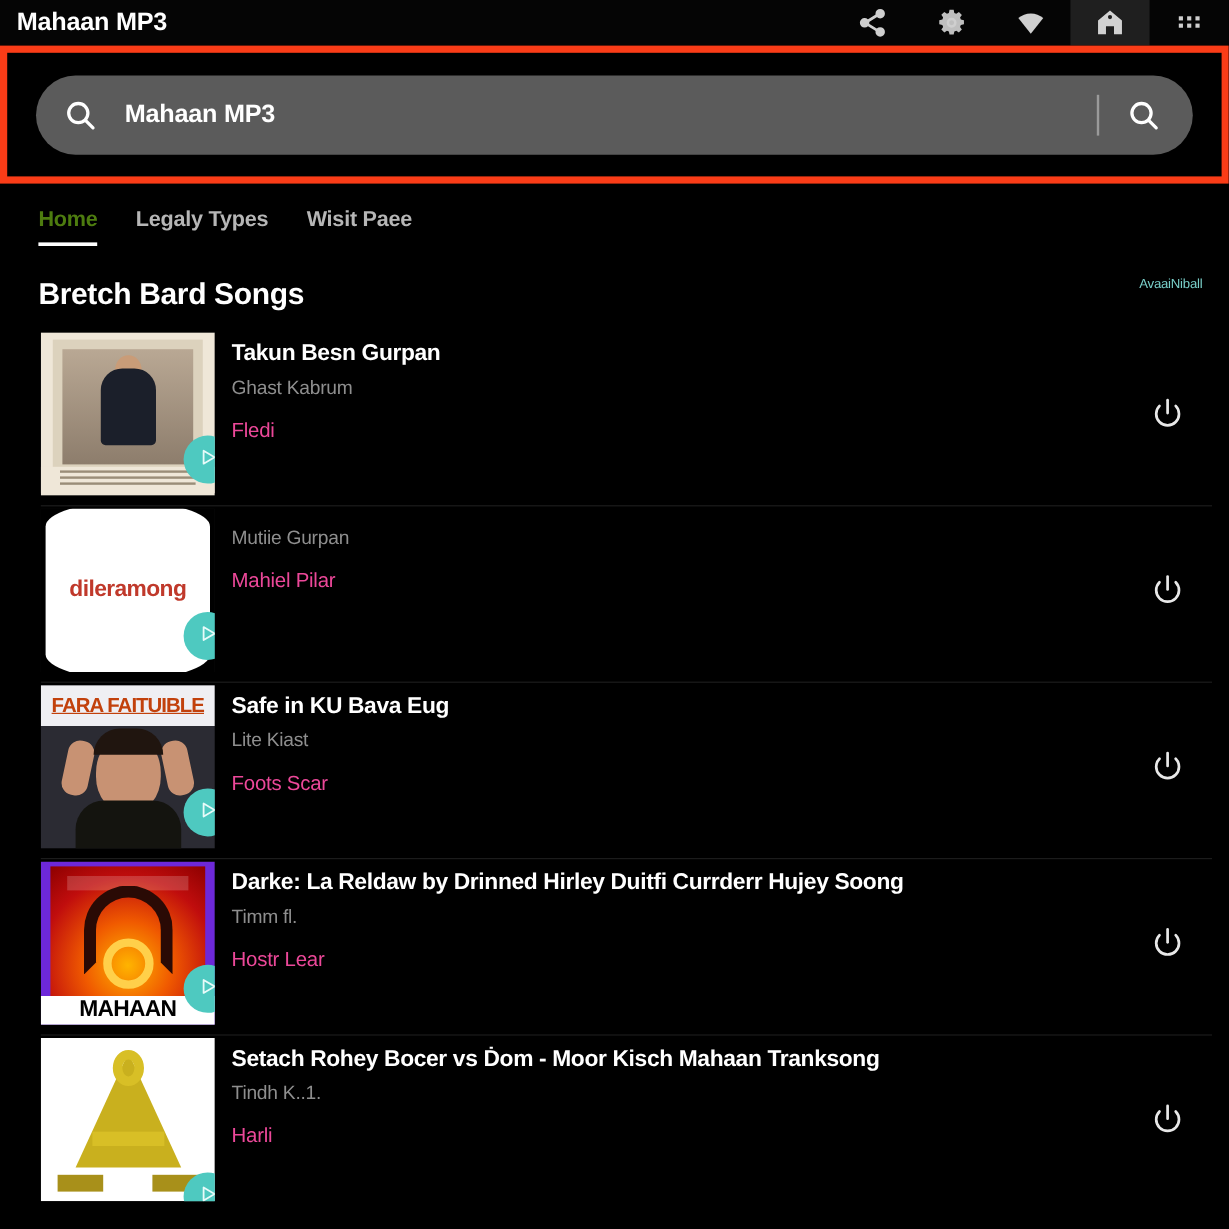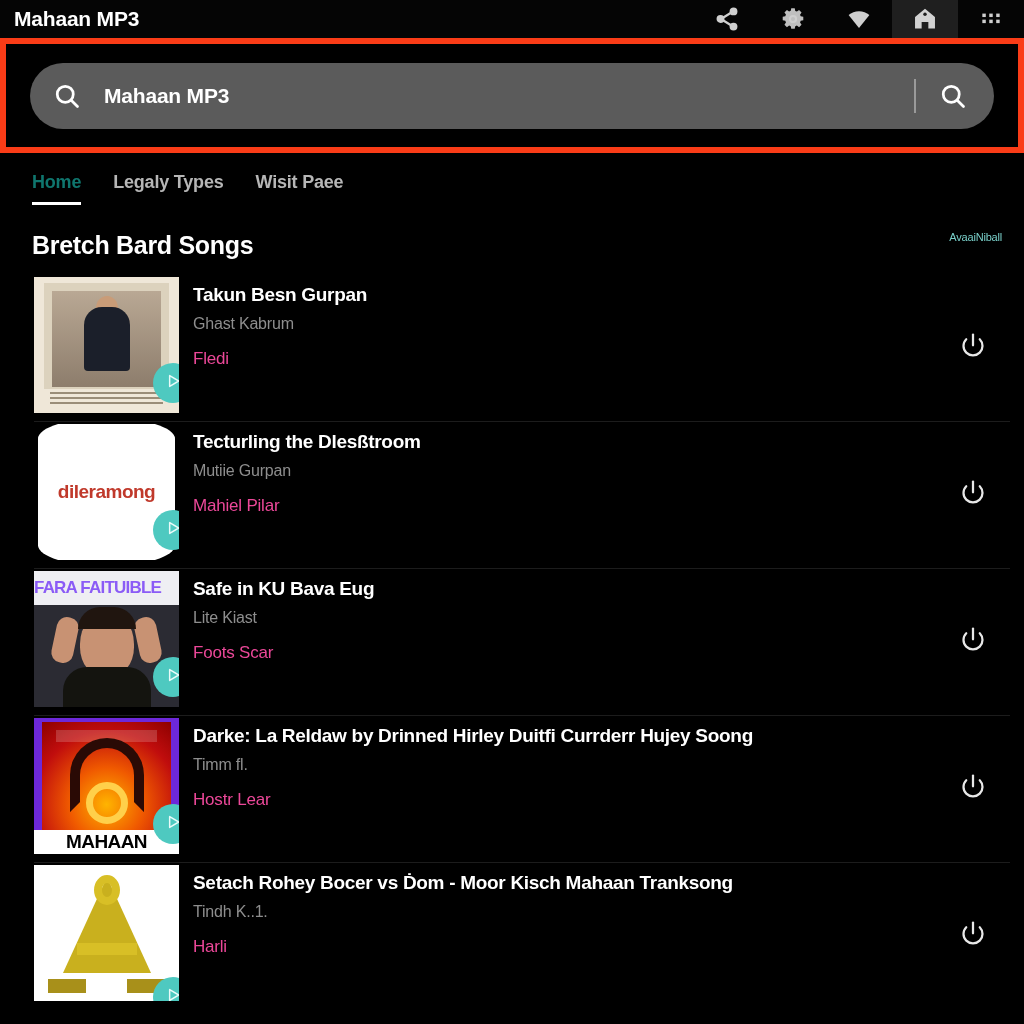--- a/index.html
+++ b/index.html
@@ -89,21 +89,21 @@
   }
   .tab{
     position:relative;
     color:#b6b6b6;
     font-size:18px;
     font-weight:bold;
     padding:0 16px 12px 16px;
     letter-spacing:-0.2px;
     white-space:nowrap;
   }
-  .tab.active{ color:#0f766e; }
+  .tab.active{ color:#4d7c0f; }
   .tab.active:after{
     content:"";
     position:absolute;
     left:16px; right:16px; bottom:0;
     height:3px;
     background:#ffffff;
   }
 
   
   .section-head{
@@ -205,21 +205,21 @@
   .art-a .head{ position:absolute; left:50%; top:14%; transform:translateX(-50%); width:22px; height:24px; background:#c99c78; border-radius:50%; }
   .art-a .cap{ position:absolute; left:0; right:0; bottom:2px; height:22px; background:#efe7d8; }
   .art-a .cap i{ display:block; height:2px; margin:3px 16px; background:#9a8d78; }
 
   .art-b{ background:#000; }
   .art-b .disc{ position:absolute; left:4px; right:4px; top:-6px; bottom:-6px; background:#fff; border-radius:50% / 14%; }
   .art-b .word{ position:absolute; left:0; right:0; top:50%; transform:translateY(-50%); text-align:center; color:#c0392b; font-size:19px; font-weight:bold; letter-spacing:-0.5px; }
 
   .art-c{ background:#2b2b33; }
   .art-c .band{ position:absolute; left:0; right:0; top:0; height:34px; background:#efeff3; }
-  .art-c .band b{ display:block; text-align:left; color:#8b5cf6; font-size:17px; font-weight:bold; line-height:34px; letter-spacing:-0.8px; }
+  .art-c .band b{ display:block; text-align:center; color:#c2410c; font-size:17px; font-weight:bold; line-height:34px; letter-spacing:-0.8px;text-decoration:underline; }
   .art-c .face{ position:absolute; left:50%; top:40px; transform:translateX(-50%); width:54px; height:66px; background:#c89273; border-radius:50% 50% 45% 45%; }
   .art-c .hair{ position:absolute; left:50%; top:36px; transform:translateX(-50%); width:58px; height:22px; background:#20150f; border-radius:28px 28px 0 0; }
   .art-c .hand-l,.art-c .hand-r{ position:absolute; top:46px; width:22px; height:46px; background:#c89273; border-radius:10px; }
   .art-c .hand-l{ left:20px; transform:rotate(12deg); }
   .art-c .hand-r{ right:20px; transform:rotate(-12deg); }
   .art-c .body{ position:absolute; left:50%; bottom:0; transform:translateX(-50%); width:88px; height:40px; background:#14140f; border-radius:24px 24px 0 0; }
 
   .art-d{ background:#6d28d9; }
   .art-d .poster{ position:absolute; left:8px; right:8px; top:4px; bottom:22px; background:radial-gradient(circle at 50% 75%, #ffb400 0%, #f05a00 35%, #c00d0d 70%, #8d0000 100%); }
   .art-d .claw{ position:absolute; left:50%; top:16px; transform:translateX(-50%); width:74px; height:74px; border:10px solid #2a0a05; border-radius:50% 50% 0 0; border-bottom-color:transparent; }
@@ -372,21 +372,20 @@
       </div>
       <div class="play-badge">
         <span>
           <svg width="20" height="20" viewBox="0 0 24 24" fill="none" stroke="#e8fbf9" stroke-width="1.8" stroke-linejoin="round">
               <path d="M8 5.5v13l11-6.5z"></path>
             </svg>
         </span>
       </div>
     </div>
     <div class="song-meta">
-      <div class="song-title">Tecturling the Dlesßtroom</div>
       <div class="song-sub">Mutiie Gurpan</div>
       <div class="song-extra">Mahiel Pilar</div>
     </div>
     <div class="row-action">
       <span>
         <svg width="30" height="30" viewBox="0 0 24 24" fill="none" stroke="#e8e8e8" stroke-width="1.8" stroke-linecap="round">
           <path d="M6.6 6.6a7.6 7.6 0 1 0 10.8 0"></path>
             <line x1="12" y1="2.8" x2="12" y2="11.4"></line>
         </svg>
       </span>

